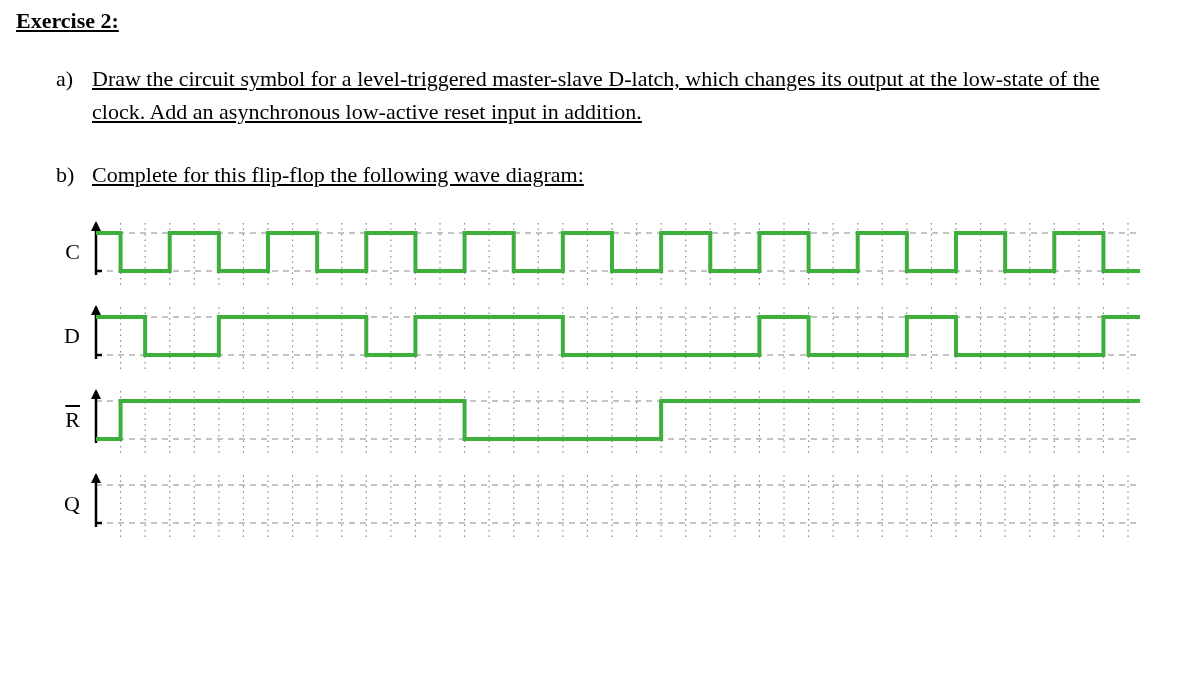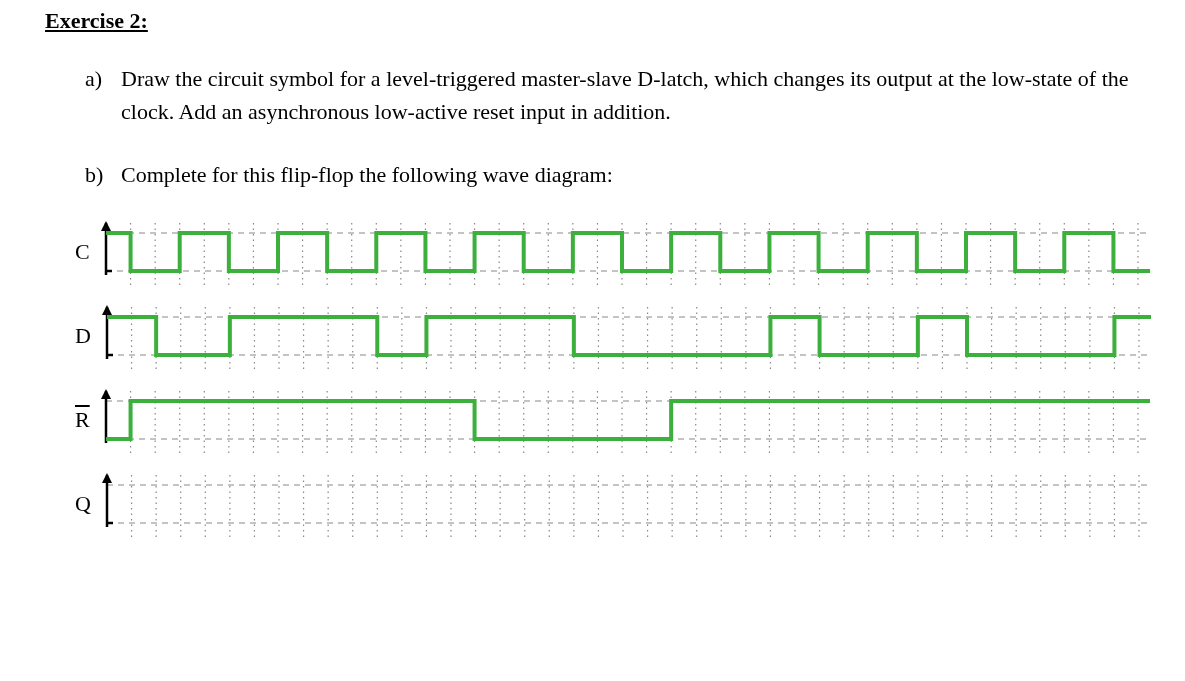--- a/index.html
+++ b/index.html
@@ -4,21 +4,21 @@
 <style>
   html, body {
     margin: 0;
     padding: 0;
     background: #fff;
     color: #000;
     font-family: "Times New Roman", Times, serif;
     width: 1185px;
   }
   .page {
-    padding: 8px 30px 30px 45px;
+    padding: 8px 30px 30px 16px;
     box-sizing: border-box;
   }
   .title {
     font-size: 22px;
     font-weight: bold;
     text-decoration: underline;
     margin-bottom: 28px;
   }
   .ol {
     list-style: none;
@@ -30,20 +30,21 @@
     font-size: 22px;
     line-height: 1.5;
     margin-bottom: 30px;
   }
   .ol > li > .marker {
     width: 36px;
     flex-shrink: 0;
   }
   .ol > li > .body {
     flex: 1;
+    text-decoration: underline;
   }
 
   
   .wave-wrap {
     margin-left: 30px;
     margin-top: 6px;
   }
   .wave-row {
     display: flex;
     align-items: flex-start;

